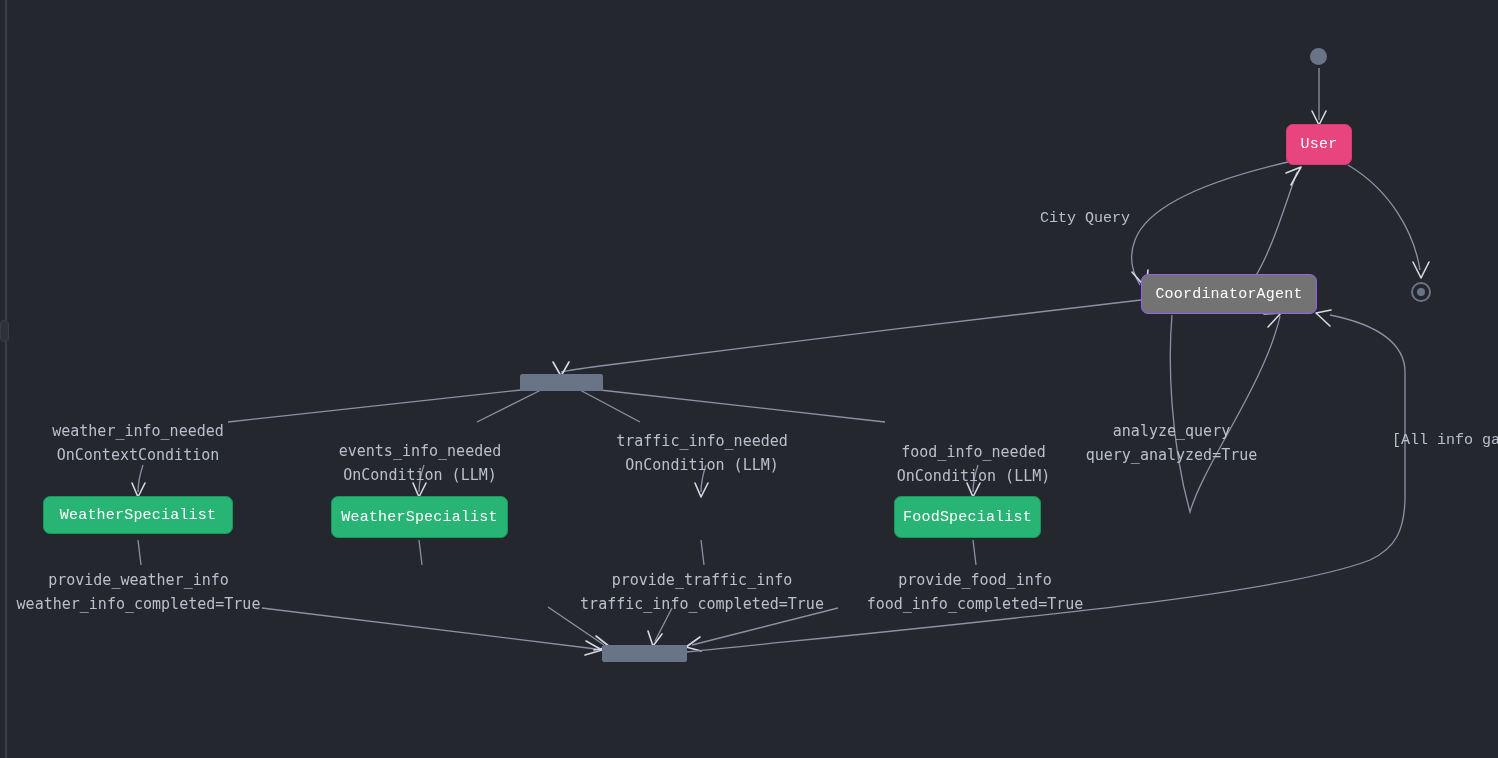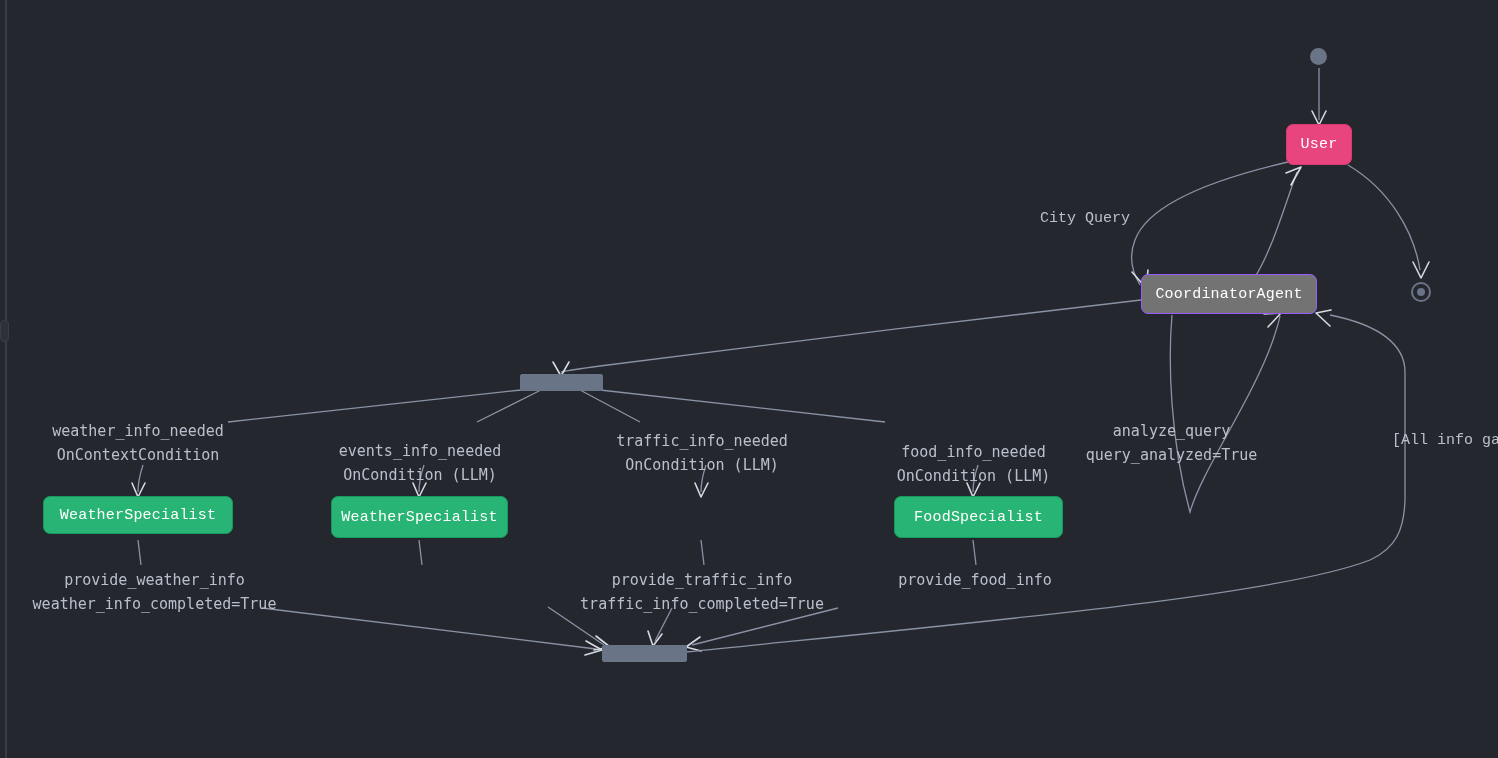--- a/index.html
+++ b/index.html
@@ -197,21 +197,21 @@
 
   <div class="node node-user" style="left:1286px; top:124px; width:66px; height:41px;">User</div>
 
   <div class="node node-coordinator" style="left:1141px; top:274px; width:176px; height:40px;">CoordinatorAgent</div>
 
   <div class="node node-specialist" style="left:43px; top:496px; width:190px; height:38px;">WeatherSpecialist</div>
 
   <div class="node node-specialist" style="left:331px; top:496px; width:177px; height:42px;">WeatherSpecialist</div>
 
 
-  <div class="node node-specialist" style="left:894px; top:496px; width:169px; height:42px;">FoodSpecialist</div>
+  <div class="node node-specialist" style="left:894px; top:496px; width:147px; height:42px;">FoodSpecialist</div>
 
   <div class="bar" style="left:520px; top:374px; width:81px; height:15px;"></div>
 
   <div class="bar" style="left:602px; top:645px; width:83px; height:15px;"></div>
 
   <div class="edge-label one-line" style="left:1040px; top:208px;">
     <div>City Query</div>
   </div>
 
 
@@ -237,28 +237,29 @@
 
   <div class="edge-label" style="left:1074px; top:419px; width:195px;">
     <div>analyze_query</div>
     <div>query_analyzed=True</div>
   </div>
 
   <div class="edge-label one-line" style="left:1392px; top:430px;">
     <div>[All info gathered]</div>
   </div>
 
-  <div class="edge-label" style="left:0px; top:568px; width:277px;padding-left:16px;">
+  <div class="edge-label" style="left:0px; top:568px; width:277px;">
     <div>provide_weather_info</div>
     <div>weather_info_completed=True</div>
   </div>
 
 
   <div class="edge-label" style="left:568px; top:568px; width:268px;">
     <div>provide_traffic_info</div>
     <div>traffic_info_completed=True</div>
   </div>
 
   <div class="edge-label" style="left:856px; top:568px; width:238px;">
     <div>provide_food_info</div>
+    <div>food_info_completed=True</div>
   </div>
 
 </div>
 
 </body></html>

